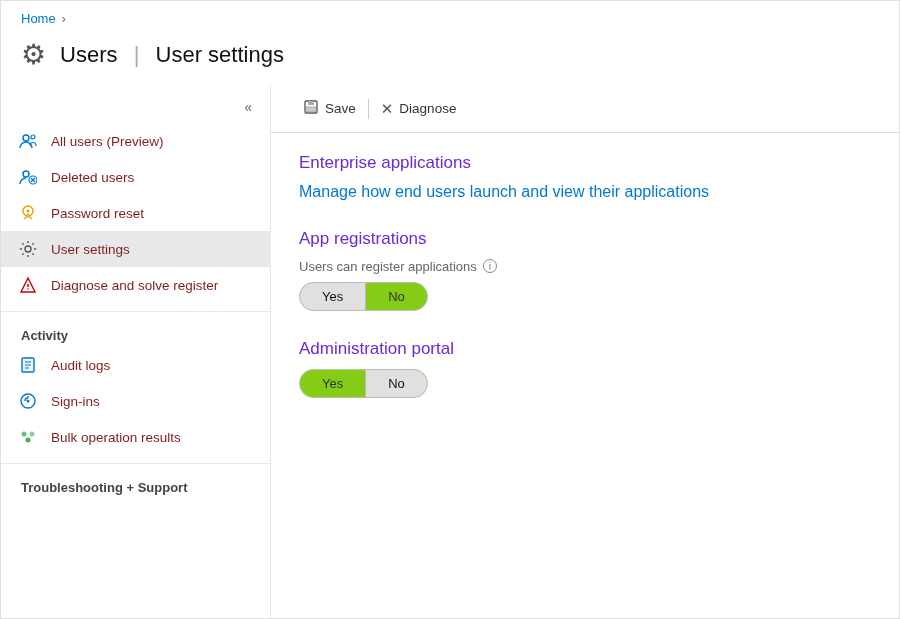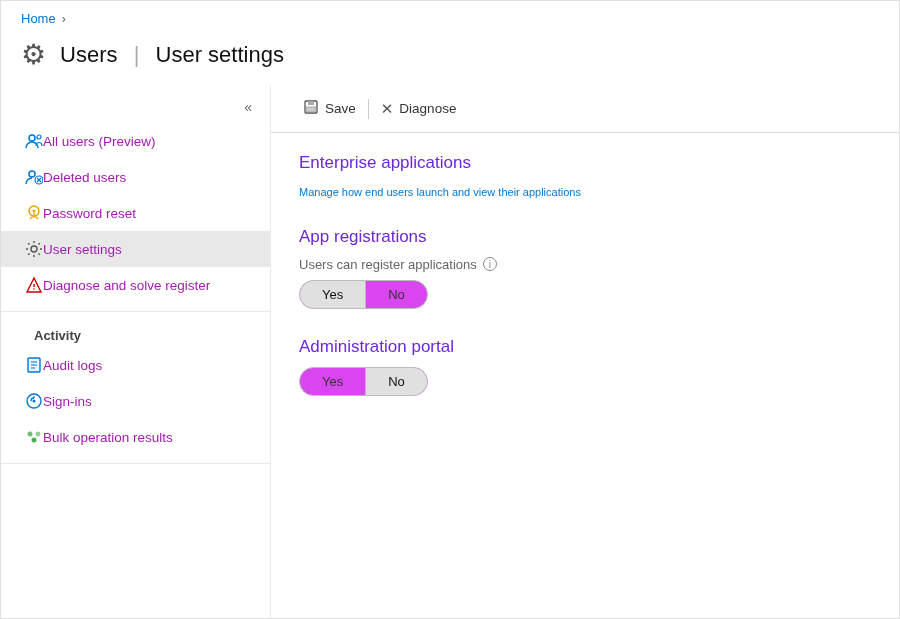--- a/index.html
+++ b/index.html
@@ -81,25 +81,25 @@
       width: 270px;
       flex-shrink: 0;
       border-right: 1px solid #e8e8e8;
       padding: 10px 0;
       overflow-y: auto;
     }
 
     .sidebar-item {
       display: flex;
       align-items: center;
-      gap: 0;
-      padding: 9px 24px;
+      gap: 14px;
+      padding: 9px 18px;
       cursor: pointer;
       font-size: 13.5px;
-      color: #a21caf;
+      color: #7f1d1d;
     }
 
     .sidebar-item.active {
       background: #e8e8e8;
       font-weight: 500;
     }
 
     .sidebar-item-icon {
       width: 18px;
       height: 18px;
@@ -113,21 +113,20 @@
       height: 1px;
       background: #e8e8e8;
       margin: 8px 0;
     }
 
     .sidebar-section-label {
       padding: 8px 20px 4px 20px;
       font-size: 13px;
       font-weight: 600;
       color: #444;
-      margin-left: 13px;
     }
 
     
     .collapse-btn-row {
       display: flex;
       justify-content: flex-end;
       padding: 0 10px 4px 0;
     }
 
     .collapse-btn {
@@ -187,21 +186,21 @@
     .section-title {
       font-size: 17px;
       font-weight: 400;
       color: #6d28d9;
       margin-bottom: 10px;
     }
 
     .section-link {
       color: #0078d4;
       cursor: pointer;
-      font-size: 11px;
+      font-size: 16px;
       text-decoration: none;
     }
 
     .section-label {
       font-size: 13px;
       color: #666;
       margin-bottom: 8px;
       display: flex;
       gap: 6px;
     }
@@ -218,21 +217,21 @@
       color: #888;
       cursor: pointer;
     }
 
     
     .toggle-pill {
       display: inline-flex;
       border: 1.5px solid #bbb;
       border-radius: 20px;
       overflow: hidden;
-      background: #d946ef;
+      background: #84cc16;
     }
 
     .toggle-pill-btn {
       padding: 6px 22px;
       background: none;
       border: none;
       cursor: pointer;
       font-size: 13px;
       color: #333;
       border-radius: 0;
@@ -373,20 +372,21 @@
           <svg width="18" height="18" viewBox="0 0 18 18" fill="none">
             <circle cx="5" cy="6" r="2.5" fill="#4caf50" opacity="0.8"></circle>
             <circle cx="13" cy="6" r="2.5" fill="#4caf50" opacity="0.6"></circle>
             <circle cx="9" cy="12" r="2.5" fill="#4caf50"></circle>
           </svg>
         </span>
         <span class="sidebar-item-label">Bulk operation results</span>
       </div>
 
       <div class="sidebar-divider"></div>
+      <div class="sidebar-section-label">Troubleshooting + Support</div>
     </div>
 
     <div class="content-area">
 
       <div class="toolbar">
         <button class="toolbar-btn">
           <span class="toolbar-btn-icon">
             <svg width="16" height="16" viewBox="0 0 16 16" fill="none">
               <rect x="2" y="2" width="12" height="12" rx="1" stroke="#555" stroke-width="1.3" fill="none"></rect>
               <rect x="5" y="2" width="6" height="4" fill="#aaa"></rect>

